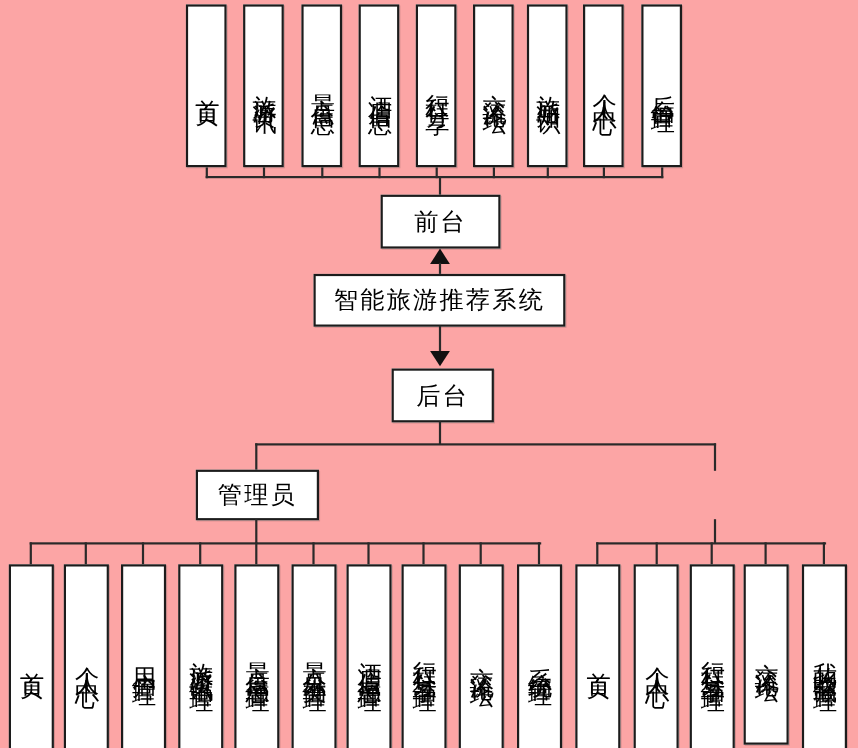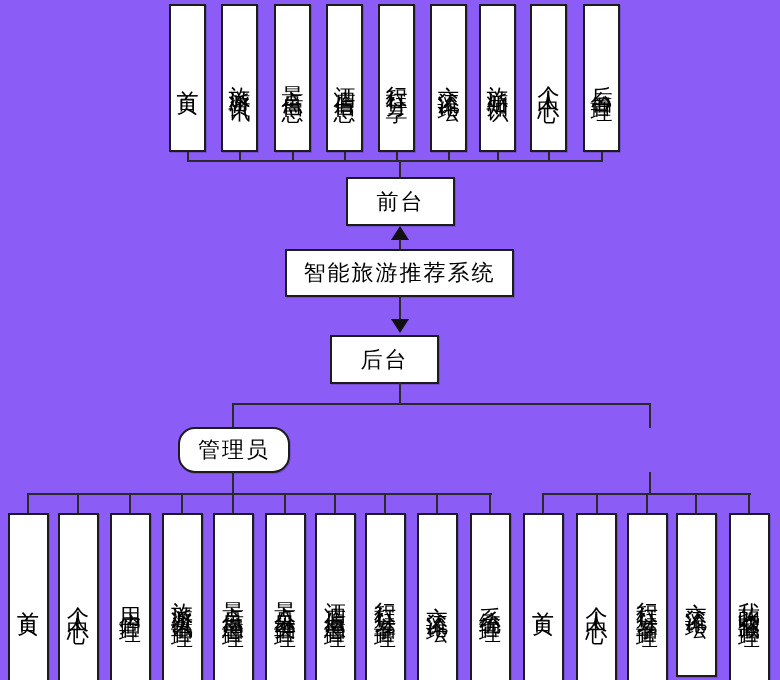--- a/index.html
+++ b/index.html
@@ -1,21 +1,21 @@
 <!DOCTYPE html>
 <html><head>
 <meta charset="utf-8">
 <style>
   html, body { margin: 0; padding: 0; background: #ffffff; }
   #canvas {
     position: relative;
     width: 780px;
     height: 680px;
     overflow: hidden;
-    background: #8b5cf6;
+    background: #fca5a5;
     font-family: "DejaVu Serif", "Liberation Serif", serif;
     color: #000000;
   }
   .box {
     position: absolute;
     background: #ffffff;
     border: 2px solid #1c1c1c;
     box-sizing: border-box;
     display: flex;
     align-items: center;
@@ -102,30 +102,30 @@
   <div class="arrowhead arrow-up" style="left:391px; top:226px;"></div>
   <div class="line" style="left:399px; top:239px; width:2px; height:11px;"></div>
 
   <div class="box" style="left:285px; top:249px; width:229px; height:48px;">
     <span class="htext">智能旅游推荐系统</span>
   </div>
 
   <div class="line" style="left:399px; top:296px; width:2px; height:24px;"></div>
   <div class="arrowhead arrow-down" style="left:391px; top:319px;"></div>
 
-  <div class="box" style="left:330px; top:335px; width:109px; height:49px;">
+  <div class="box" style="left:356px; top:335px; width:93px; height:49px;">
     <span class="htext">后台</span>
   </div>
 
   <div class="line" style="left:399px; top:383px; width:2px; height:21px;"></div>
   <div class="line" style="left:232px; top:403px; width:419px; height:2px;"></div>
   <div class="line" style="left:232px; top:403px; width:2px; height:25px;"></div>
   <div class="line" style="left:649px; top:403px; width:2px; height:25px;"></div>
 
-  <div class="box" style="left:178px; top:427px; width:112px; height:46px;border-radius:17px;">
+  <div class="box" style="left:178px; top:427px; width:112px; height:46px;">
     <span class="htext">管理员</span>
   </div>
 
 
   <div class="line" style="left:232px; top:472px; width:2px; height:22px;"></div>
   <div class="line" style="left:27px; top:493px; width:465px; height:2px;"></div>
 
   <div class="line" style="left:649px; top:472px; width:2px; height:22px;"></div>
   <div class="line" style="left:542px; top:493px; width:209px; height:2px;"></div>
 

